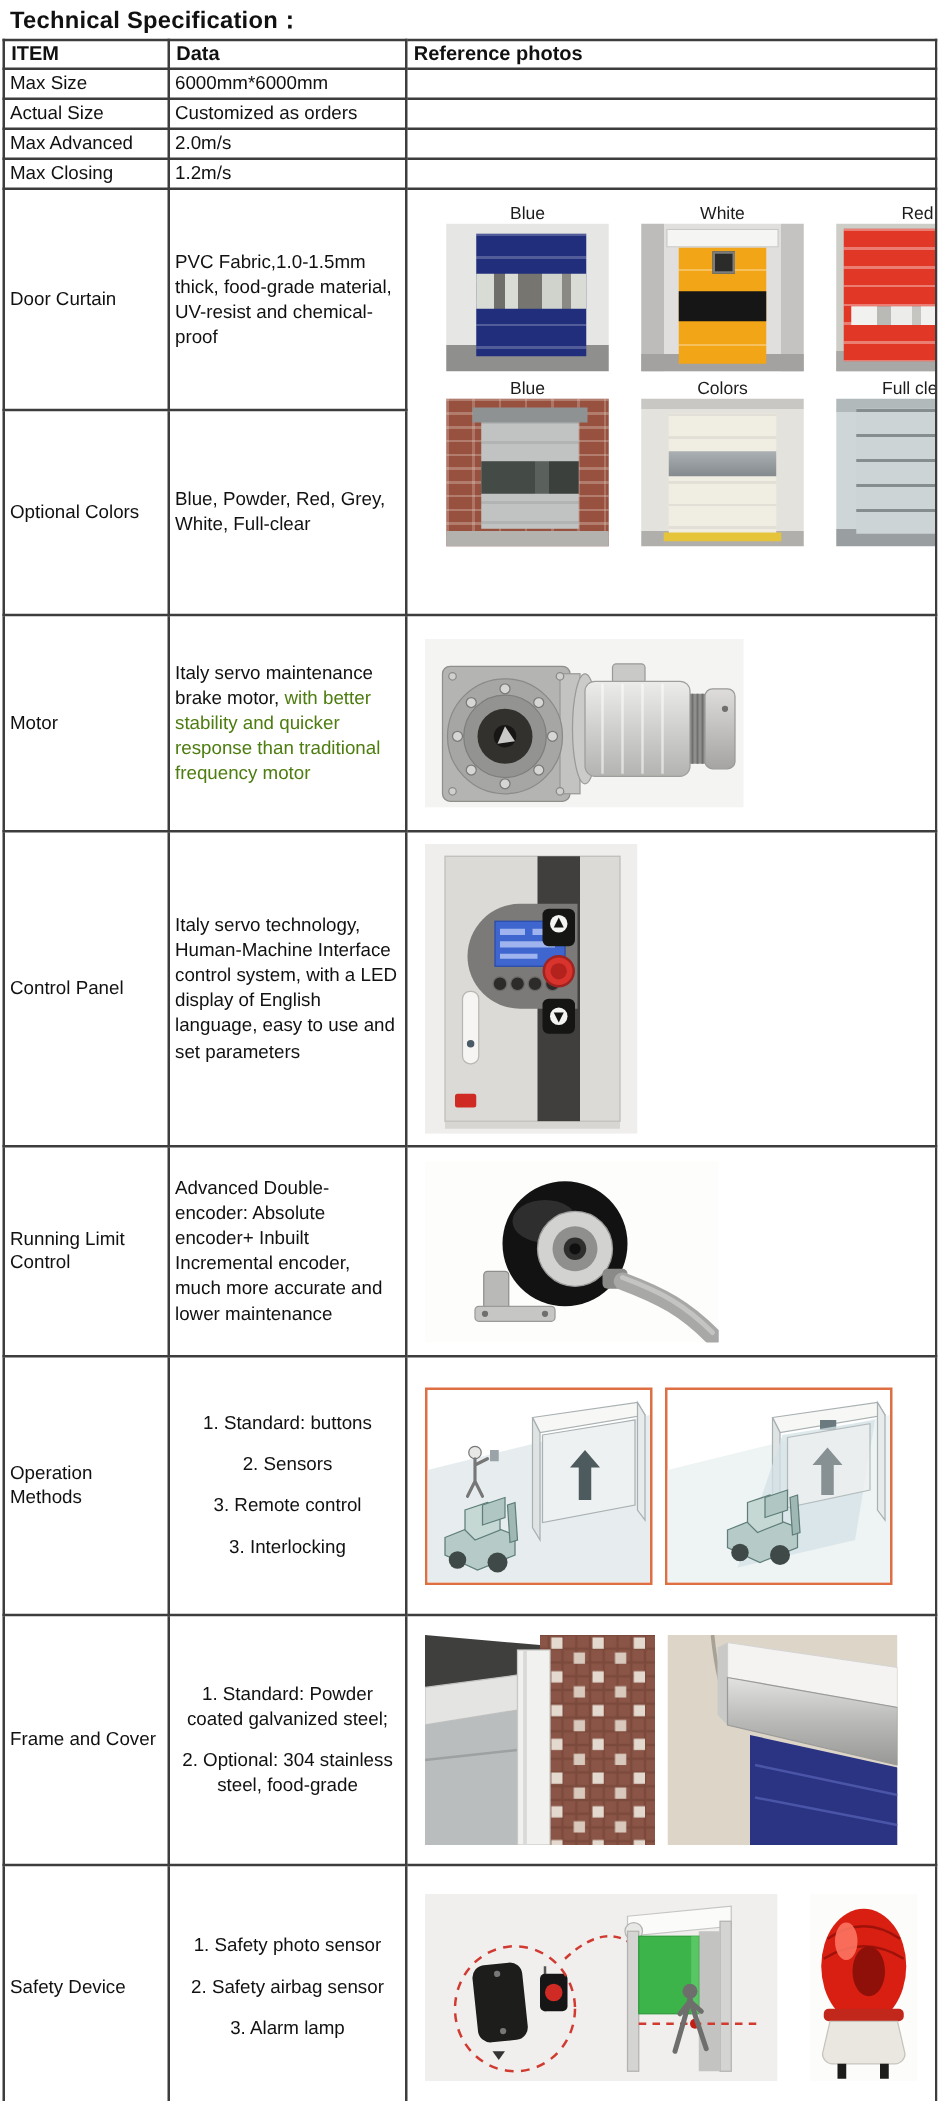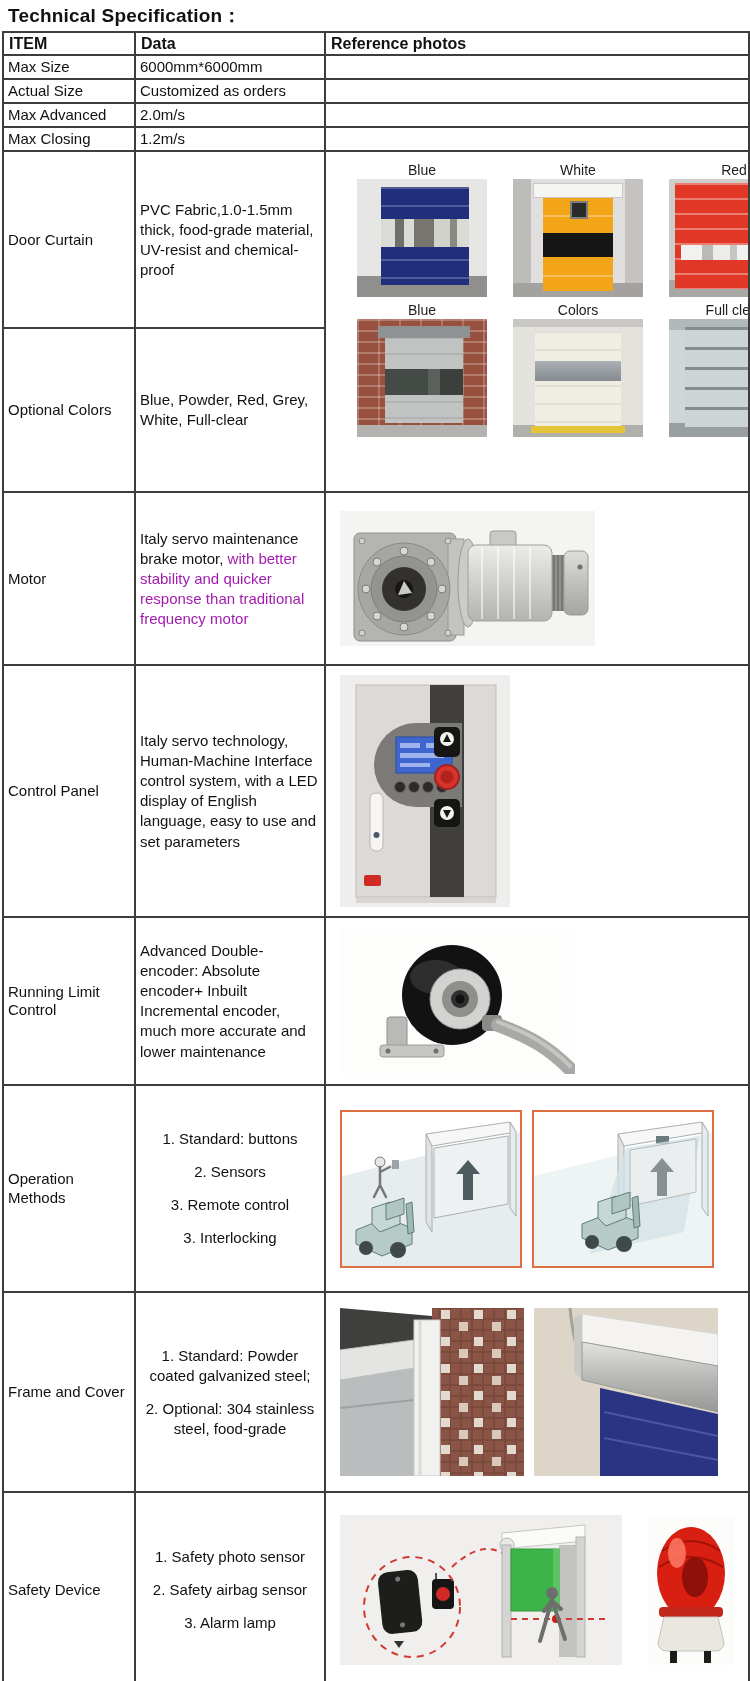--- a/index.html
+++ b/index.html
@@ -3,21 +3,21 @@
 <meta charset="utf-8">
 <style>
   html,body{margin:0;padding:0;background:#fff;}
   body{width:750px;font-family:"Liberation Sans",sans-serif;color:#111;}
   .title{font-size:19px;font-weight:bold;padding:3px 6px 2px 8px;letter-spacing:.2px;}
   table{border-collapse:collapse;table-layout:fixed;width:746px;margin-left:2px;}
   td,th{border:2px solid #3d3d3d;padding:1px 4px;vertical-align:middle;overflow:hidden;}
   th{font-size:16px;font-weight:bold;text-align:left;padding-left:5px;}
   td.item{font-size:15px;line-height:1.25;}
   td.data{font-size:15px;line-height:1.34;}
-  .gray{color:#a21caf;}
+  .gray{color:#4d7c0f;}
   .dlist div{margin:13px 0;text-align:center;}
   td.photos{vertical-align:middle;}
   td.photos.top{vertical-align:top;padding-top:10px;}
 
   
   .dgroup{display:flex;gap:9px;justify-content:flex-start;padding-left:10px;margin-bottom:5px;}
   .dcol{display:flex;flex-direction:column;align-items:center;width:146px;padding-left:17px;}
   .dlabel{font-size:14px;line-height:16px;margin-bottom:1px;color:#1c1c1c;}
   .dphoto{position:relative;width:130px;height:118px;overflow:hidden;}
   .curtain{position:absolute;}

